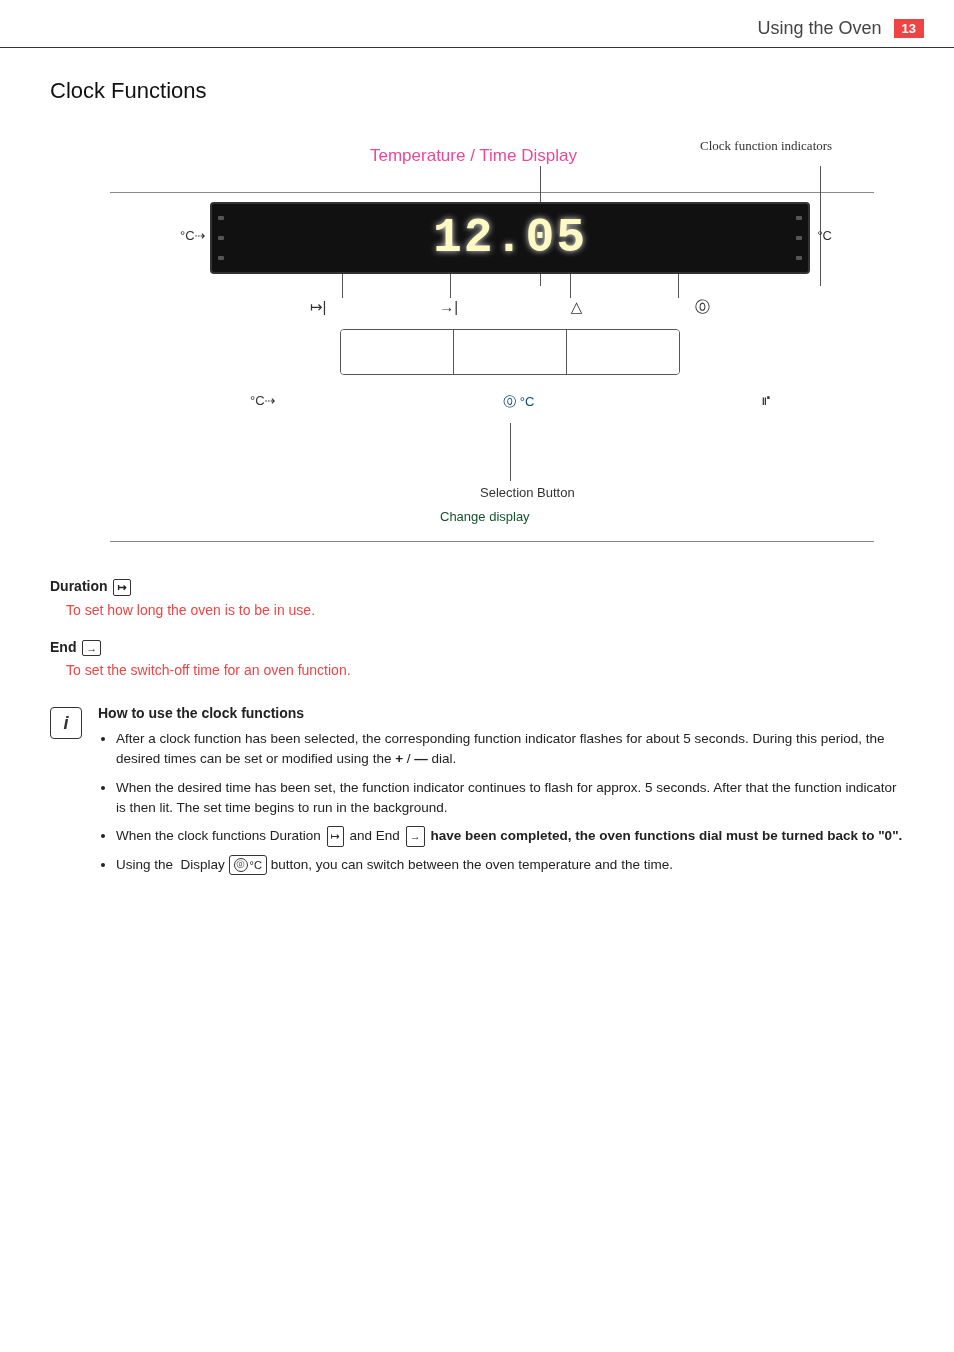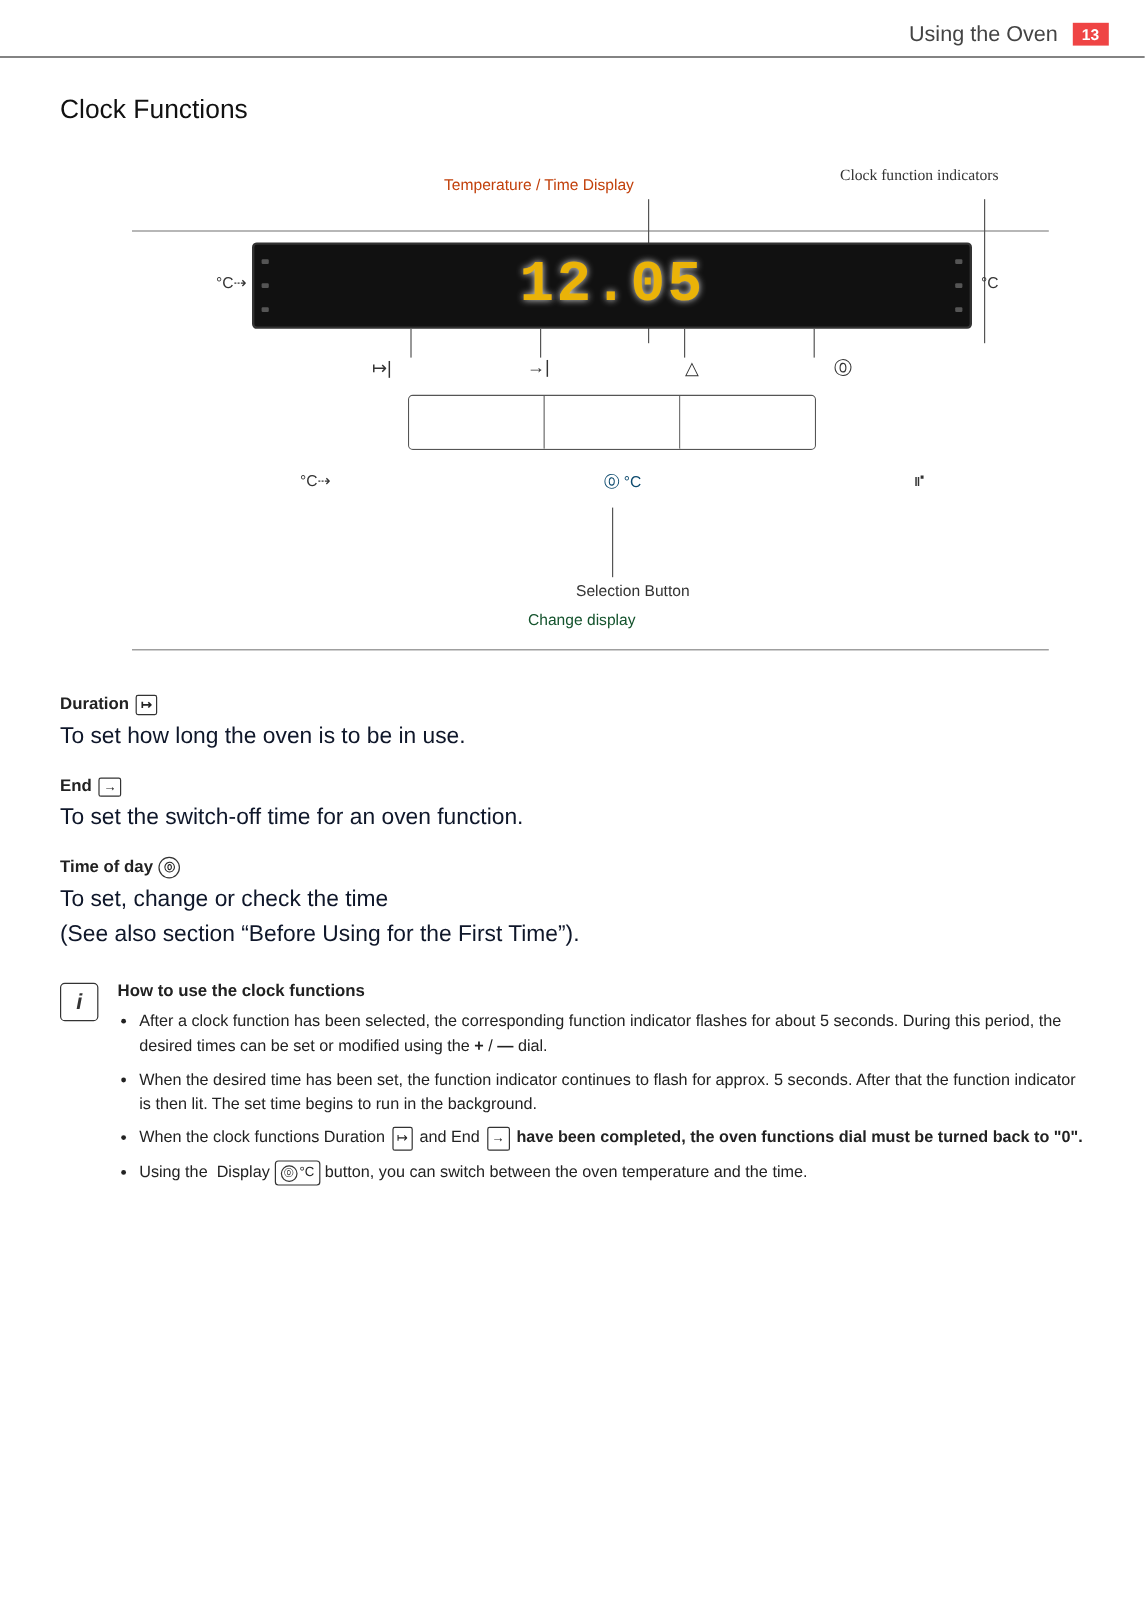--- a/index.html
+++ b/index.html
@@ -85,23 +85,24 @@
     }
     .desc-item {
       margin-bottom: 18px;
     }
     .desc-title {
       font-weight: bold;
       font-size: 14px;
       margin-bottom: 4px;
     }
     .desc-text {
-      font-size: 19px;
+      font-size: 14px;
       line-height: 1.5;
-      color: #0f172a;
+      color: #ef4444;
+      margin-left: 16px;
     }
 
     
     .info-section {
       display: flex;
       gap: 16px;
       margin-top: 24px;
     }
     .info-icon-box {
       width: 32px;
@@ -176,21 +177,21 @@
 </div>
 
 <div class="main-content">
 
   <h1 class="section-title">Clock Functions</h1>
 
   <div class="diagram-container">
 
     <div style="position:absolute; top:58px; left:60px; right:30px; height:1px; background:#888;"></div>
 
-    <div style="position:absolute; top:12px; left:320px; font-size:13px; color:#c2410c;">Temperature / Time Display</div>
+    <div style="position:absolute; top:12px; left:320px; font-size:17px; color:#ec4899;">Temperature / Time Display</div>
 
     <div style="position:absolute; top:32px; left:490px; width:1px; height:120px; background:#555;"></div>
 
     <div style="position:absolute; top:4px; left:650px; font-size:13px; color:#333;font-family:Liberation Serif, serif;">Clock function indicators</div>
 
     <div style="position:absolute; top:32px; left:770px; width:1px; height:120px; background:#555;"></div>
 
     <div style="position:absolute; top:68px; left:160px; width:600px;">
 
       <div style="position:absolute; left:-30px; top:26px; font-size:13px; color:#333;">°C⇢</div>
@@ -198,21 +199,21 @@
       <div style="position:absolute; right:-22px; top:26px; font-size:13px; color:#333;">°C</div>
 
       <div class="oven-screen" style="width:100%;">
 
         <div style="display:flex;flex-direction:column;justify-content:space-between;height:52px;padding:4px 6px;gap:4px;">
           <div style="width:6px;height:4px;background:#555;border-radius:1px;"></div>
           <div style="width:6px;height:4px;background:#555;border-radius:1px;"></div>
           <div style="width:6px;height:4px;background:#555;border-radius:1px;"></div>
         </div>
 
-        <div style="font-family:'Courier New',monospace;font-size:48px;font-weight:bold;color:#eab308;letter-spacing:2px;text-shadow:0 0 6px #ddd;flex:1;text-align:center;">12.05</div>
+        <div style="font-family:'Courier New',monospace;font-size:48px;font-weight:bold;color:#fef9c3;letter-spacing:2px;text-shadow:0 0 6px #ddd;flex:1;text-align:center;">12.05</div>
 
         <div style="display:flex;flex-direction:column;justify-content:space-between;height:52px;padding:4px 6px;gap:4px;">
           <div style="width:6px;height:4px;background:#555;border-radius:1px;"></div>
           <div style="width:6px;height:4px;background:#555;border-radius:1px;"></div>
           <div style="width:6px;height:4px;background:#555;border-radius:1px;"></div>
         </div>
       </div>
 
       <div style="position:relative;height:24px;width:100%;">
         <div style="position:absolute;left:22%;width:1px;height:24px;background:#555;top:0;"></div>
@@ -260,29 +261,20 @@
     </div>
 
     <div class="desc-item">
       <div class="desc-title">
         <span>End </span><span class="inline-icon">→</span>
       </div>
       <div class="desc-text">To set the switch-off time for an oven function.</div>
     </div>
 
 
-    <div class="desc-item">
-      <div class="desc-title">
-        <span>Time of day </span><span class="circle-icon">⓪</span>
-      </div>
-      <div class="desc-text">
-        <span>To set, change or check the time</span><br>
-        <span>(See also section “Before Using for the First Time”).</span>
-      </div>
-    </div>
 
   </div>
 
   <div class="info-section">
     <div class="info-icon-box">i</div>
     <div class="info-content">
       <div class="info-title">How to use the clock functions</div>
       <ul class="info-bullets">
         <li>
           After a clock function has been selected, the corresponding function indicator flashes for about 5 seconds. During this period, the desired times can be set or modified using the <strong>+</strong> / <strong>—</strong> dial.

